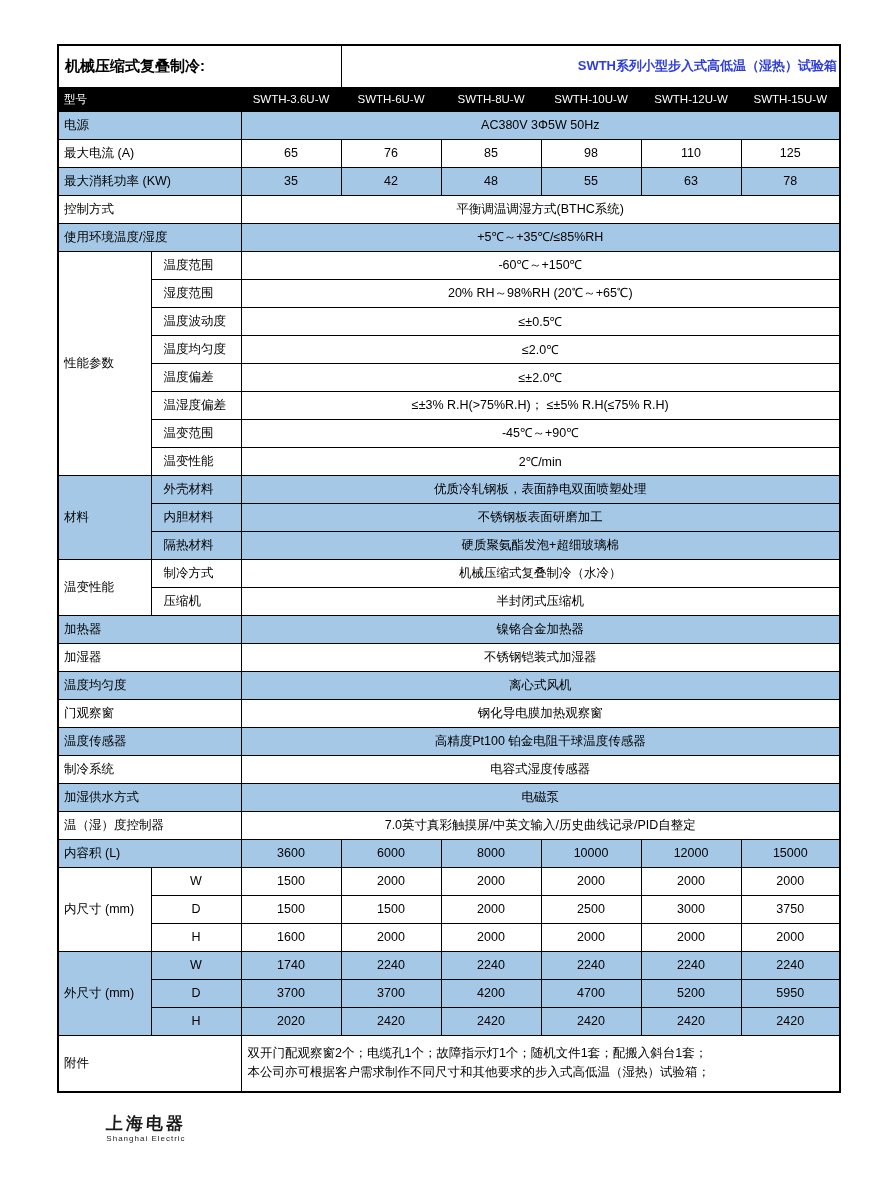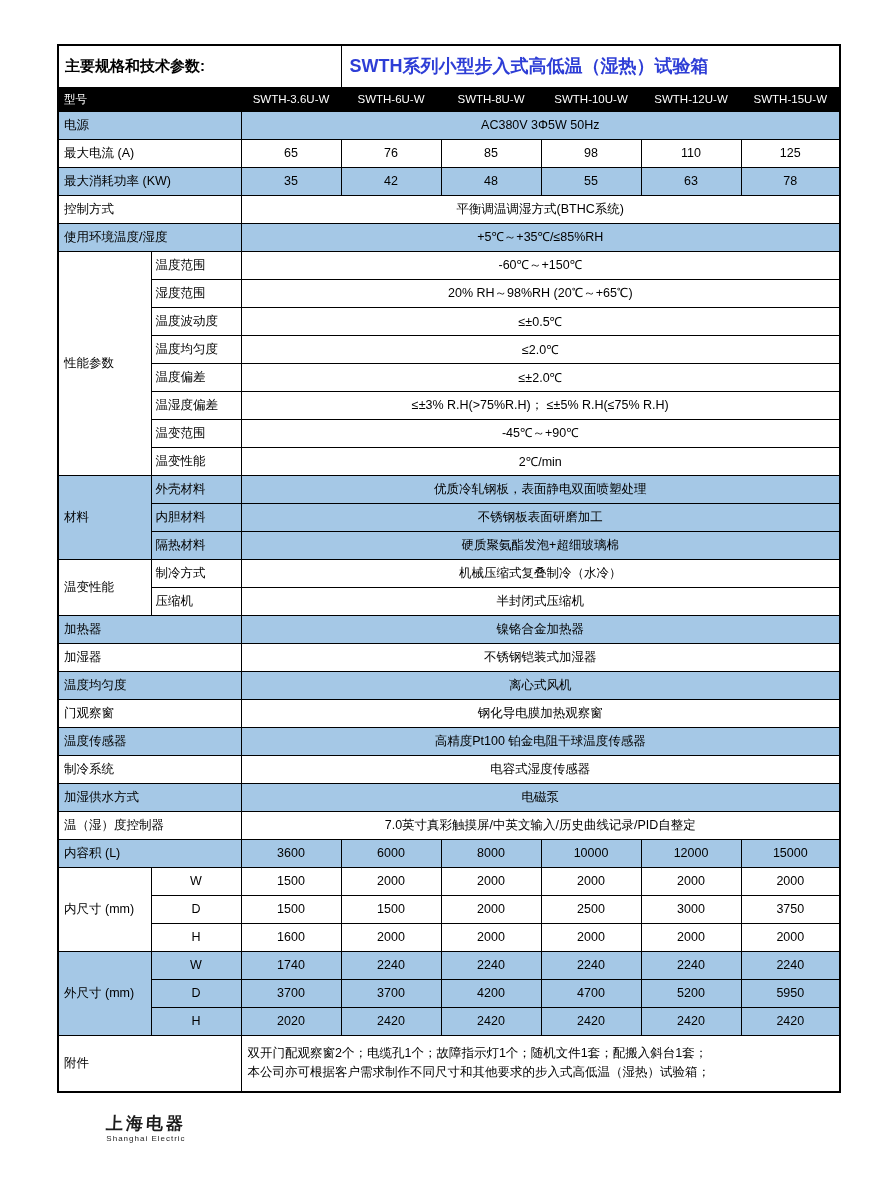--- a/index.html
+++ b/index.html
@@ -14,26 +14,26 @@
   }
   th,td{
     border:1px solid #000;font-size:12.5px;padding:0 2px;
     overflow:hidden;white-space:nowrap;vertical-align:middle;
   }
   thead tr{height:42px;}
   tbody tr{height:28px;}
   tr.r-black{height:24px;}
   tr.tall{height:57px;}
   .hdr-left{text-align:left;font-weight:bold;font-size:15px;padding-left:6px;background:#fff;}
-  .hdr-right{text-align:left;font-weight:bold;font-size:18px;color:var(--title-blue,#2E3ED6);background:#fff;padding-left:8px;}
+  .hdr-right{text-align:right;font-weight:bold;font-size:13px;color:var(--title-blue,#2E3ED6);background:#fff;padding-left:8px;}
   tr.r-blue td{background:var(--row-blue,#A5C8E6);}
   tr.r-white td{background:#ffffff;}
   tr.r-black td{background:#000;color:#fff;font-size:11.5px;}
   td.lab,td.grp{text-align:left;padding-left:5px;}
-  td.sub{text-align:left;padding-left:4px;}
+  td.sub{text-align:left;padding-left:12px;}
   td.subc{text-align:center;}
   td.val{text-align:center;}
   td.left{text-align:left;padding-left:6px;white-space:pre-line;line-height:1.55;margin-top:21px;}
   .logo{position:absolute;left:106px;top:1112px;text-align:center;color:#1c1c1c;}
   .logo-cn{
     font-family:"DejaVu Sans",sans-serif;font-weight:900;font-size:17px;
     letter-spacing:3px;transform:skewX(-3deg);
   }
   .logo-en{font-size:8px;font-weight:normal;letter-spacing:1px;margin-top:-1px;}
 </style>
@@ -47,21 +47,21 @@
         <col style="width:90px">
       <col style="width:100px">
         <col style="width:100px">
         <col style="width:100px">
       <col style="width:100px">
         <col style="width:100px">
         <col style="width:99px">
     </colgroup>
     <thead>
       <tr>
-        <th class="hdr-left" colspan="3">主要规格和技术参数:</th>
+        <th class="hdr-left" colspan="3">机械压缩式复叠制冷:</th>
         <th class="hdr-right" colspan="5">SWTH系列小型步入式高低温（湿热）试验箱</th>
       </tr>
     </thead>
     <tbody>
         <tr class="r-black">
           <td colspan="2" class="lab">型号</td>
           <td class="val">SWTH-3.6U-W</td>
           <td class="val">SWTH-6U-W</td>
           <td class="val">SWTH-8U-W</td>
           <td class="val">SWTH-10U-W</td>

